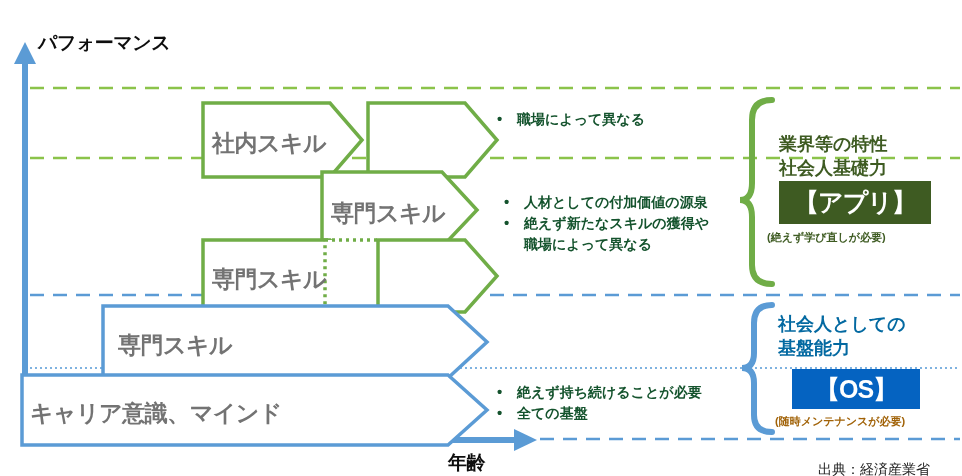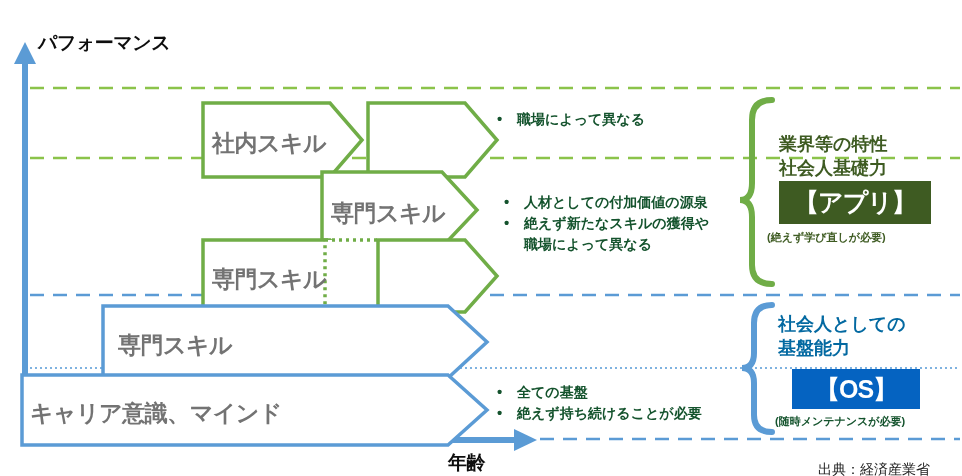--- a/index.html
+++ b/index.html
@@ -94,21 +94,21 @@
   .tag-box.green { background: #3e5b22; }
   .tag-box.blue  { background: #0563c1; }
 
   .note {
     position: absolute;
     font-size: 11px;
     font-weight: bold;
     white-space: nowrap;
   }
   .note.green { color: #3e5b22; }
-  .note.blue  { color: #14532d; }
+  .note.blue  { color: #a16207; }
 
   .source {
     position: absolute;
     font-size: 14px;
     color: #222222;
     white-space: nowrap;
   }
 </style>
 </head>
 <body>
@@ -172,22 +172,22 @@
   <div class="bullet-list" style="left:502px; top:172px;">
     <span class="bi dot">人材としての付加価値の源泉</span>
     <span class="bi dot">絶えず新たなスキルの獲得や</span>
     <span class="bi cont">職場によって異なる</span>
   </div>
 
   <div class="bullet-list" style="left:495px; top:291px;">
   </div>
 
   <div class="bullet-list" style="left:495px; top:362px;">
+    <span class="bi dot">絶えず持ち続けることが必要</span>
     <span class="bi dot">全ての基盤</span>
-    <span class="bi dot">絶えず持ち続けることが必要</span>
   </div>
 
   <div class="group-head green" style="left:779px; top:112px;">
     <div>業界等の特性</div>
     <div>社会人基礎力</div>
   </div>
 
   <div class="tag-box green" style="left:779px; top:161px; width:152px; height:43px;">【アプリ】</div>
 
   <div class="note green" style="left:767px; top:210px;">(絶えず学び直しが必要)</div>

